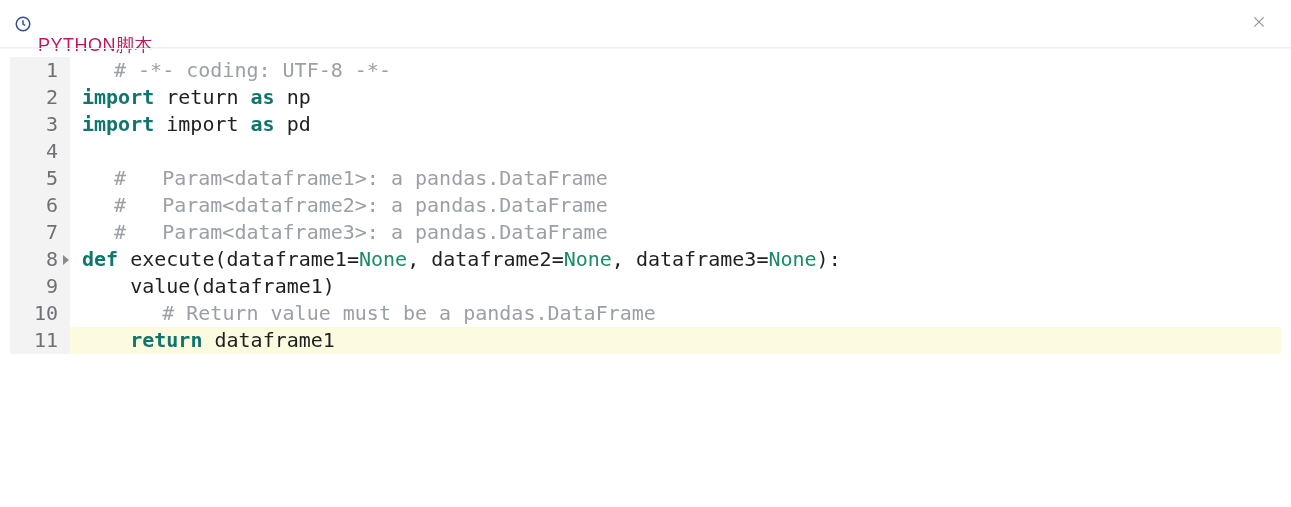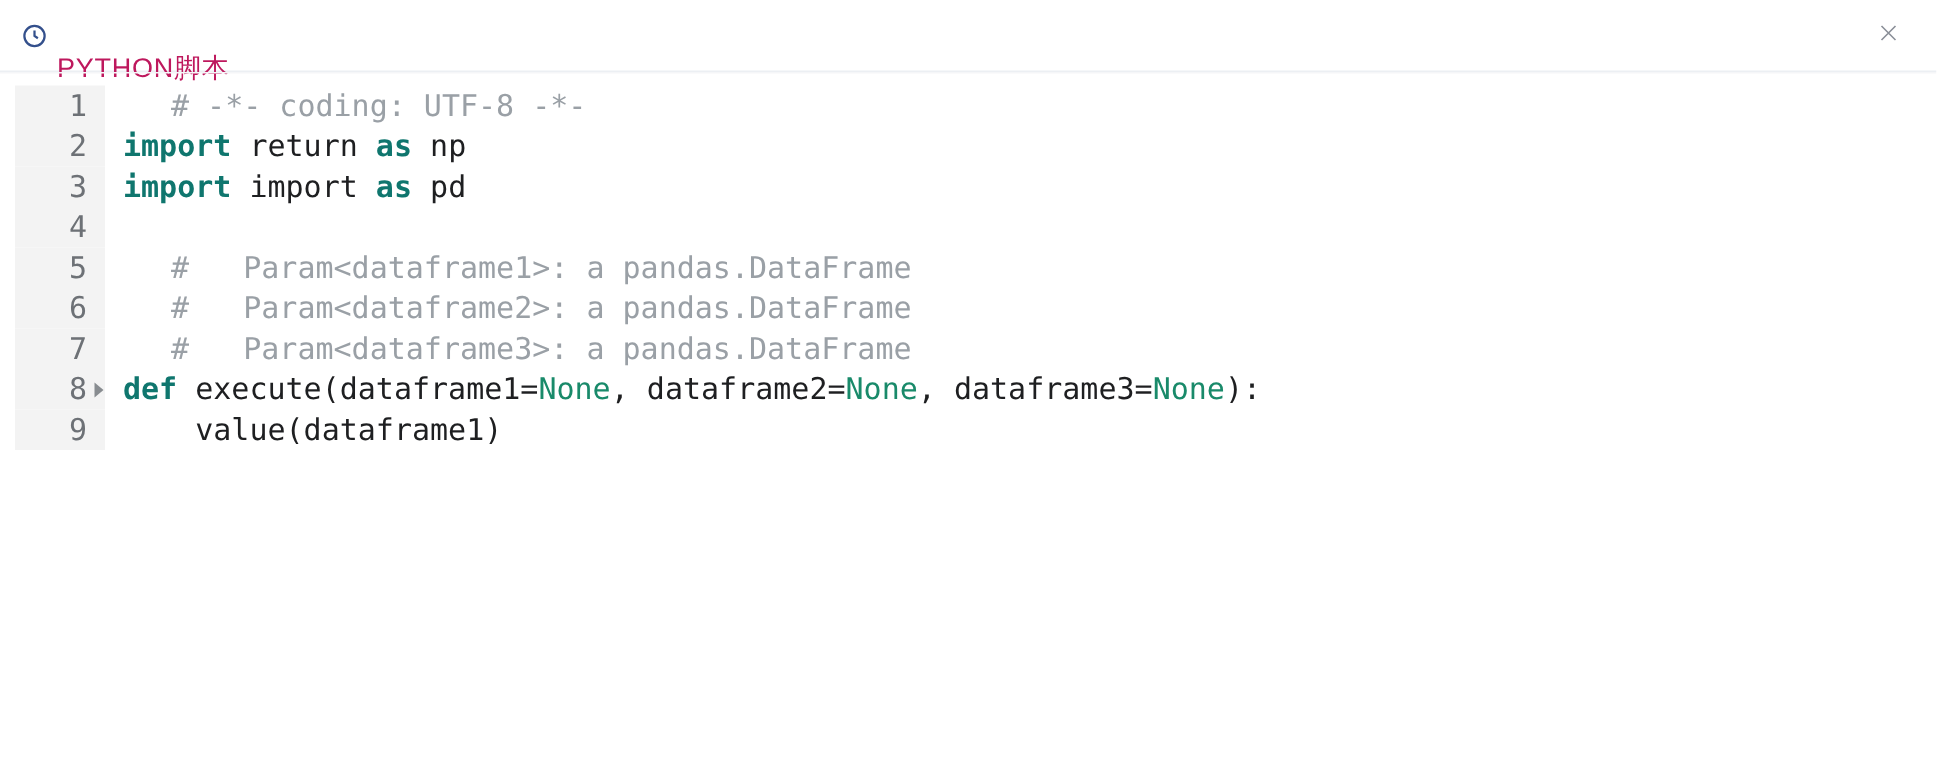--- a/index.html
+++ b/index.html
@@ -98,14 +98,16 @@
   <div class="code-wrap" id="code-wrap">
       <div class="line"><div class="gutter">1</div><div class="code"><span class="tok-comment"># -*- coding: UTF-8 -*-</span></div></div>
       <div class="line"><div class="gutter">2</div><div class="code"><span class="tok-kw">import</span><span class="tok-id"> return </span><span class="tok-kw">as</span><span class="tok-id"> np</span></div></div>
       <div class="line"><div class="gutter">3</div><div class="code"><span class="tok-kw">import</span><span class="tok-id"> import </span><span class="tok-kw">as</span><span class="tok-id"> pd</span></div></div>
       <div class="line"><div class="gutter">4</div><div class="code"></div></div>
       <div class="line"><div class="gutter">5</div><div class="code"><span class="tok-comment">#   Param&lt;dataframe1&gt;: a pandas.DataFrame</span></div></div>
       <div class="line"><div class="gutter">6</div><div class="code"><span class="tok-comment">#   Param&lt;dataframe2&gt;: a pandas.DataFrame</span></div></div>
       <div class="line"><div class="gutter">7</div><div class="code"><span class="tok-comment">#   Param&lt;dataframe3&gt;: a pandas.DataFrame</span></div></div>
       <div class="line"><div class="gutter">8<span class="fold"></span></div><div class="code"><span class="tok-kw">def</span><span class="tok-id"> execute(dataframe1</span><span class="tok-punc">=</span><span class="tok-builtin">None</span><span class="tok-punc">, </span><span class="tok-id">dataframe2</span><span class="tok-punc">=</span><span class="tok-builtin">None</span><span class="tok-punc">, </span><span class="tok-id">dataframe3</span><span class="tok-punc">=</span><span class="tok-builtin">None</span><span class="tok-punc">):</span></div></div>
       <div class="line"><div class="gutter">9</div><div class="code"><span class="tok-id">    value(dataframe1)</span></div></div>
+      <div class="line"><div class="gutter">10</div><div class="code"><span class="tok-id">    </span><span class="tok-comment"># Return value must be a pandas.DataFrame</span></div></div>
+      <div class="line active"><div class="gutter">11</div><div class="code"><span class="tok-id">    </span><span class="tok-kw">return</span><span class="tok-id"> dataframe1</span></div></div>
     </div>
 </div>
 
 </body></html>

